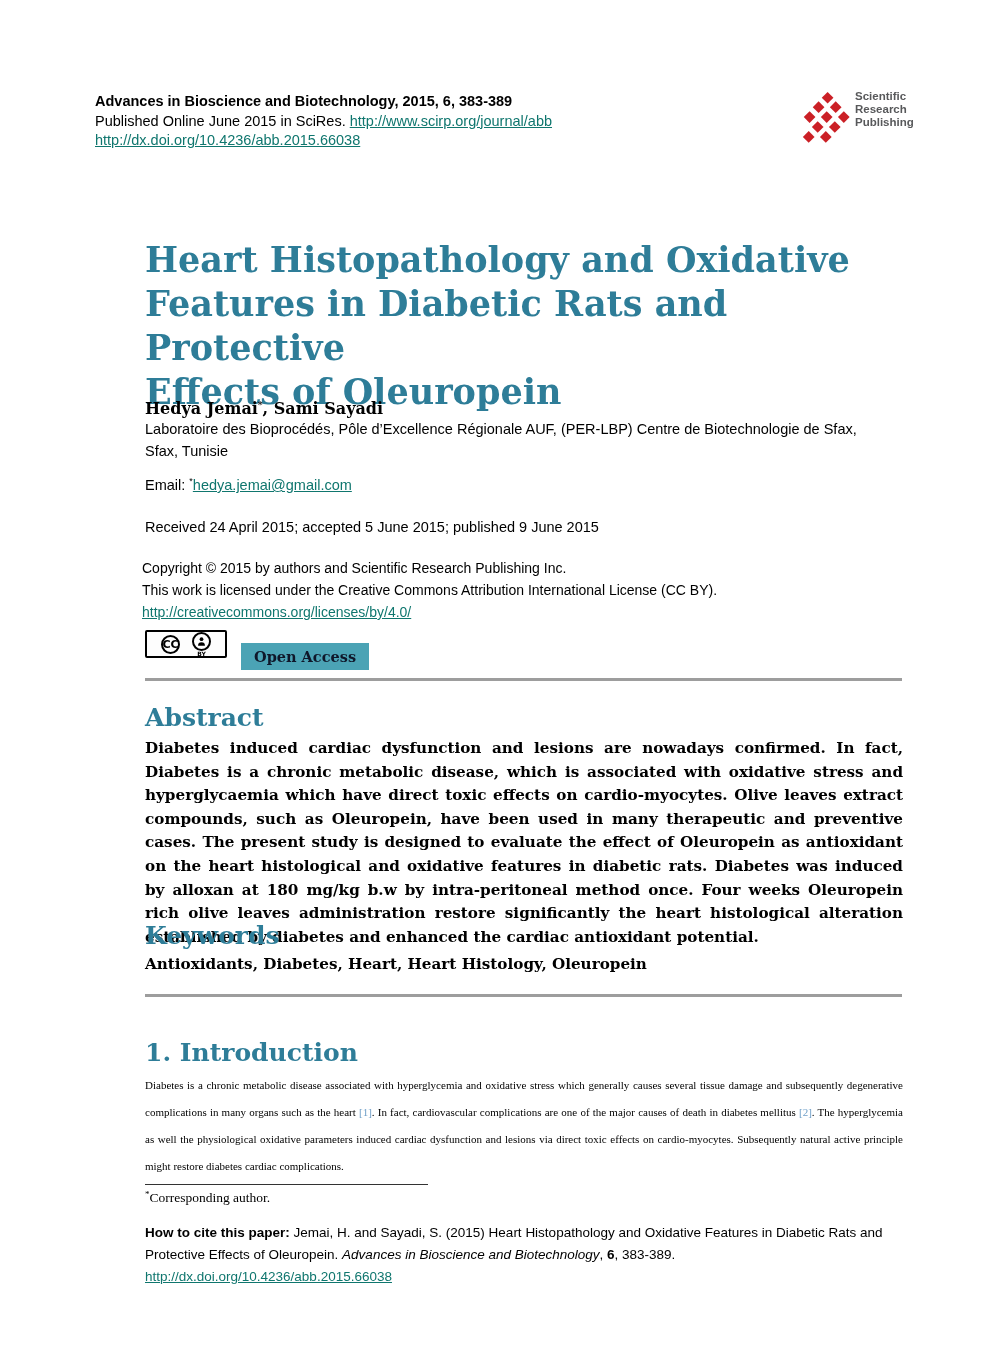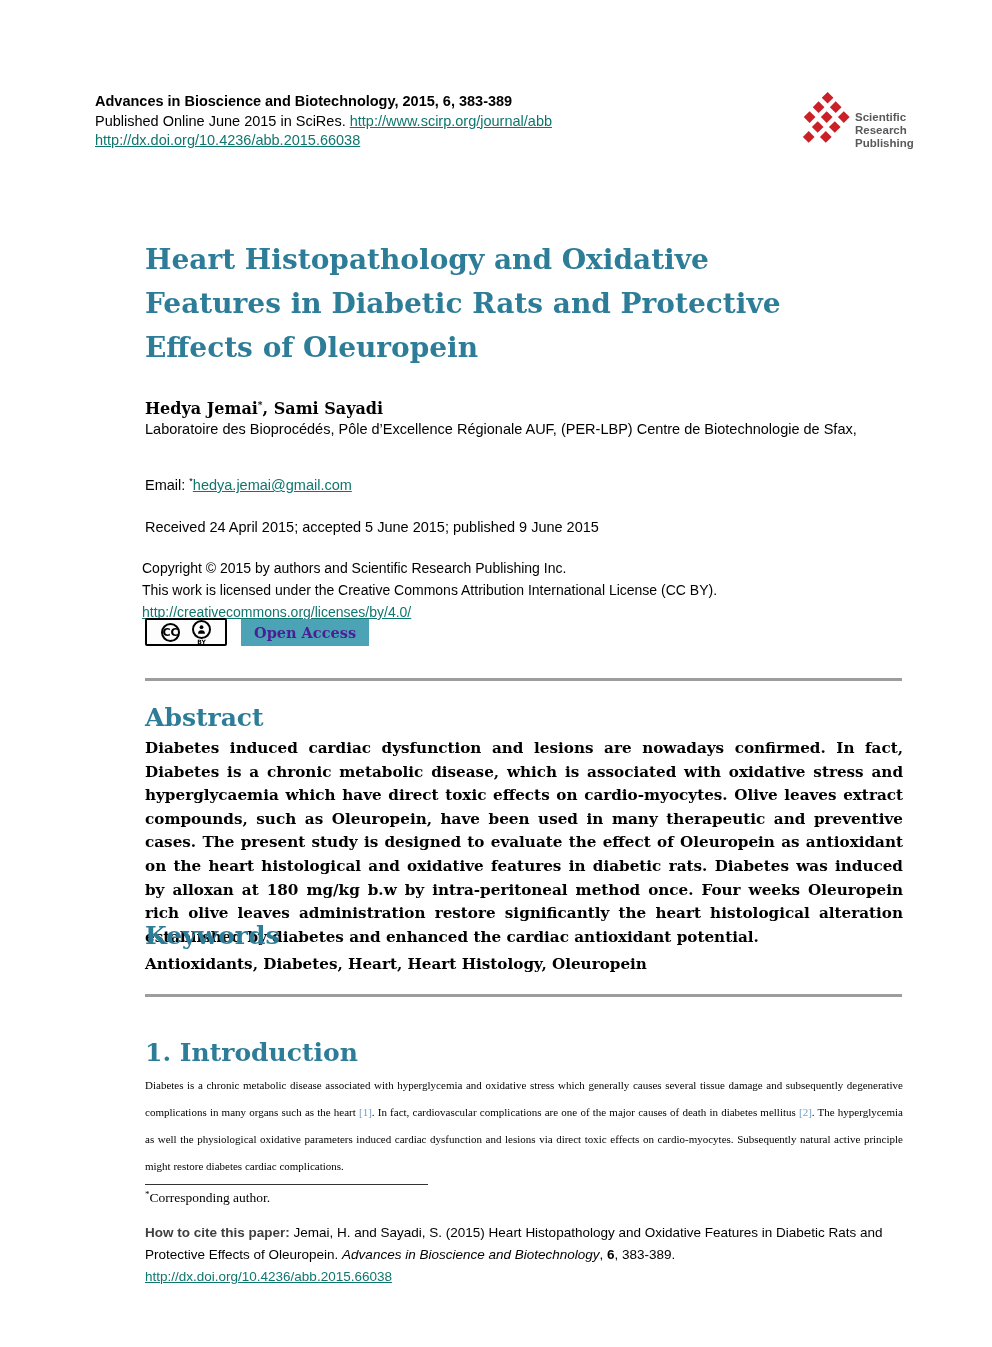--- a/index.html
+++ b/index.html
@@ -7,46 +7,46 @@
   .page {
     position:relative; width:992px; height:1347px; background:#ffffff;
     font-family:"Liberation Sans", sans-serif; color:#000; overflow:hidden;
   }
   .abs { position:absolute; }
   a, .link { color:#0f766e; text-decoration:underline; cursor:pointer; }
 
   
   .header-block { left:95px; top:92px; width:620px; font-size:14.5px; line-height:19.5px; }
   .journal-line { font-weight:bold; }
-  .logo-block { left:797px; top:90px; display:flex; align-items:flex-end; gap:4px; }
+  .logo-block { left:797px; top:90px; display:flex; align-items:flex-start; gap:4px; }
   .logo-text { font-size:11.5px; font-weight:bold; color:#58595b; line-height:13px; }
 
   
   .title-block { left:145px; top:238px; width:740px; font-family:"DejaVu Serif", serif;
-    font-weight:bold; font-size:28px; line-height:44px; color:#2e7d98; }
+    font-weight:bold; font-size:35px; line-height:44px; color:#2e7d98; }
   .authors-line { left:145px; top:399px; font-family:"DejaVu Serif", serif; font-weight:bold; font-size:16px; }
   .affil-block { left:145px; top:419px; width:770px; font-size:14.5px; line-height:21.5px; }
   .email-line { left:145px; top:477px; font-size:14.5px; }
   sup { font-size:9px; vertical-align:super; line-height:0; }
 
   .dates-line { left:145px; top:519px; font-size:14.5px; }
   .copyright-block { left:142px; top:557px; width:770px; font-size:14px; line-height:22px; }
 
   
   .badges-row { left:145px; top:618px; display:flex; align-items:center; gap:14px; }
   .cc-badge { display:inline-flex; align-items:center; justify-content:center; gap:12px;
     width:82px; height:28px; border:2px solid #000; background:#fdfdfd; border-radius:2px; }
   .cc-circle { width:19px; height:19px; border:2px solid #000; border-radius:50%;
     display:inline-flex; align-items:center; justify-content:center;
     font-family:"DejaVu Sans", sans-serif; font-weight:bold; font-size:11px; }
   .cc-person-wrap { display:inline-flex; flex-direction:column; align-items:center; }
   .cc-by-text { font-family:"DejaVu Sans", sans-serif; font-weight:bold; font-size:6px; line-height:6px; }
-  .oa-badge { background:#4ba3b5; color:#4c1d95; font-family:"DejaVu Serif", serif;
+  .oa-badge { background:#4ba3b5; color:#0f172a; font-family:"DejaVu Serif", serif;
     font-weight:bold; font-size:14.5px; padding:4px 13px; height:27px;
-    display:inline-flex; align-items:center; }
+    display:inline-flex; align-items:center;margin-top:25px; }
 
   
   .rule { height:3px; background:#9d9d9d; width:757px; left:145px; }
   .footnote-rule { height:1px; background:#333; width:283px; left:145px; }
 
   
   .section-heading { font-family:"DejaVu Serif", serif; font-weight:bold; font-size:25px; color:#2e7d98; }
   .abstract-heading { left:145px; top:703px; }
   .abstract-body { left:145px; top:737px; width:758px; font-family:"DejaVu Serif", serif;
     font-weight:bold; font-size:15.2px; line-height:23.6px; text-align:justify; }
@@ -54,21 +54,21 @@
   .keywords-body { left:145px; top:955px; width:758px; font-family:"DejaVu Serif", serif;
     font-weight:bold; font-size:15.2px; }
   .intro-heading { left:145px; top:1038px; }
   .intro-body { left:145px; top:1072px; width:758px; font-family:"Liberation Serif", serif;
     font-size:11px; line-height:27px; text-align:justify; }
   .ref-link { color:#6f9fc8; text-decoration:none; }
 
   
   .footnote-line { left:145px; top:1190px; font-family:"Liberation Serif", serif; font-size:13.5px; }
   .footer-block { left:145px; top:1222px; width:762px; font-size:13.5px; line-height:22px; }
-  .cite-label { color:#404040; font-weight:bold; }
+  .cite-label { color:#000000; font-weight:bold; }
   .cite-journal { font-style:italic;margin-top:37px; }
   .cite-volume { font-weight:bold; }
 </style>
 </head>
 <body>
 
 <div class="page">
 
   <div class="abs header-block">
     <div class="journal-line">Advances in Bioscience and Biotechnology, 2015, 6, 383-389</div>
@@ -103,20 +103,21 @@
   <div class="abs title-block">
     <div>Heart Histopathology and Oxidative</div>
     <div>Features in Diabetic Rats and Protective</div>
     <div>Effects of Oleuropein</div>
   </div>
 
   <div class="abs authors-line"><span>Hedya Jemai</span><sup>*</sup><span>, Sami Sayadi</span></div>
 
   <div class="abs affil-block">
     <div>Laboratoire des Bioprocédés, Pôle d’Excellence Régionale AUF, (PER-LBP) Centre de Biotechnologie de Sfax,</div>
+    <div>Sfax, Tunisie</div>
   </div>
 
   <div class="abs email-line"><span>Email: </span><sup>*</sup><a class="link">hedya.jemai@gmail.com</a></div>
 
   <div class="abs dates-line">Received 24 April 2015; accepted 5 June 2015; published 9 June 2015</div>
 
   <div class="abs copyright-block">
     <div>Copyright © 2015 by authors and Scientific Research Publishing Inc.</div>
     <div>This work is licensed under the Creative Commons Attribution International License (CC BY).</div>
     <div><a class="link">http://creativecommons.org/licenses/by/4.0/</a></div>

